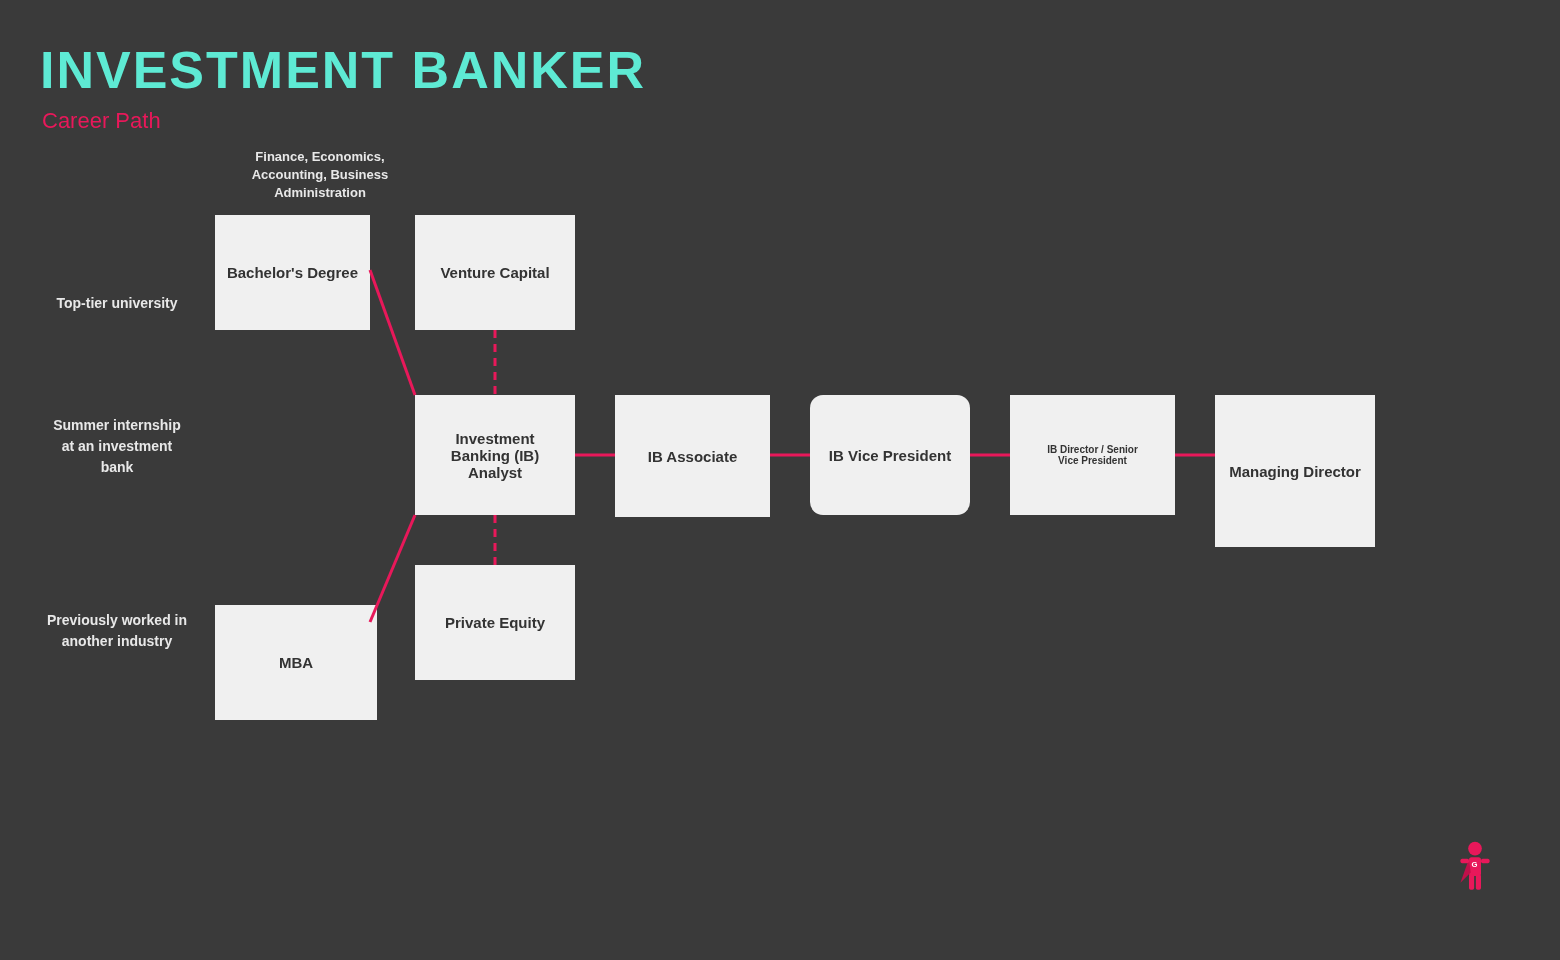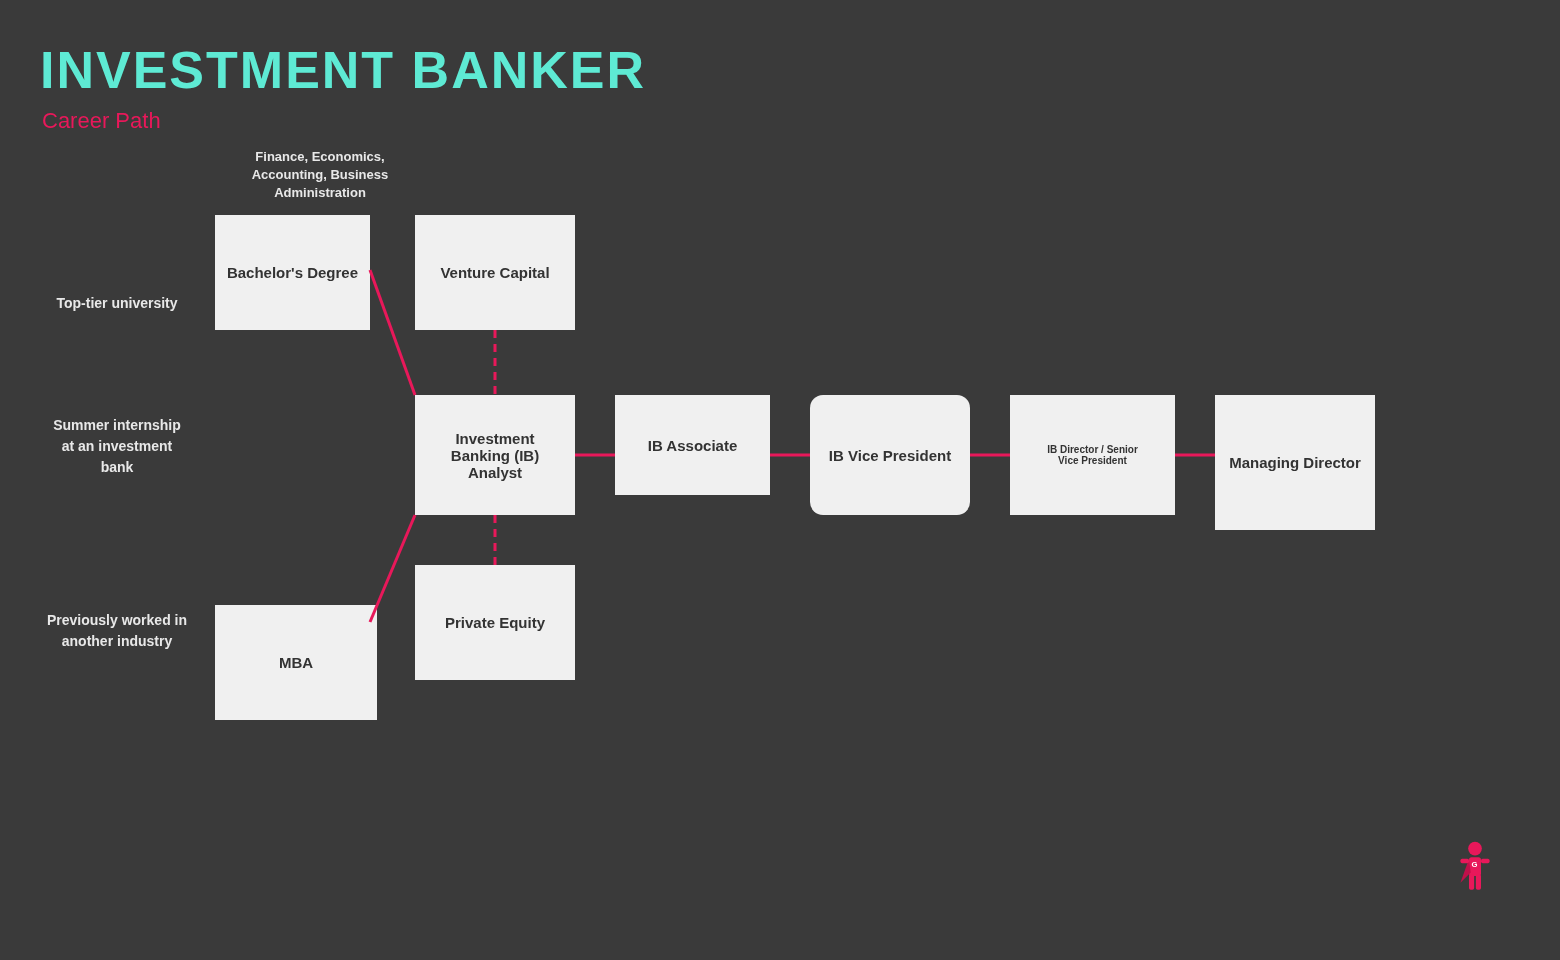--- a/index.html
+++ b/index.html
@@ -115,29 +115,29 @@
 </div>
 
 <div class="box" style="left: 215px; top: 215px; width: 155px; height: 115px;">Bachelor's Degree</div>
 
 <div class="box" style="left: 415px; top: 215px; width: 160px; height: 115px;">Venture Capital</div>
 
 <div class="box" style="left: 415px; top: 395px; width: 160px; height: 120px;">
   Investment<br>Banking (IB)<br>Analyst
 </div>
 
-<div class="box" style="left: 615px; top: 395px; width: 155px; height: 100px;">IB Associate</div>
+<div class="box" style="left: 615px; top: 395px; width: 155px; height: 122px;">IB Associate</div>
 
 <div class="box" style="left: 810px; top: 395px; width: 160px; height: 120px; border-radius: 13px;">IB Vice President</div>
 
 <div class="box" style="left: 1010px; top: 395px; width: 165px; height: 120px; font-size: 10px;">
   IB Director / Senior<br>Vice President
 </div>
 
-<div class="box" style="left: 1215px; top: 395px; width: 160px; height: 135px;">Managing Director</div>
+<div class="box" style="left: 1215px; top: 395px; width: 160px; height: 152px;">Managing Director</div>
 
 <div class="box" style="left: 215px; top: 565px; width: 162px; height: 115px; margin-top: 40px;">MBA</div>
 
 <div class="box" style="left: 415px; top: 565px; width: 160px; height: 115px;">Private Equity</div>
 
 <svg class="lines-svg">
 
   <line x1="370" y1="270" x2="415" y2="395" stroke="#e8185a" stroke-width="3"></line>
 
   <line x1="370" y1="622" x2="415" y2="515" stroke="#e8185a" stroke-width="3"></line>

